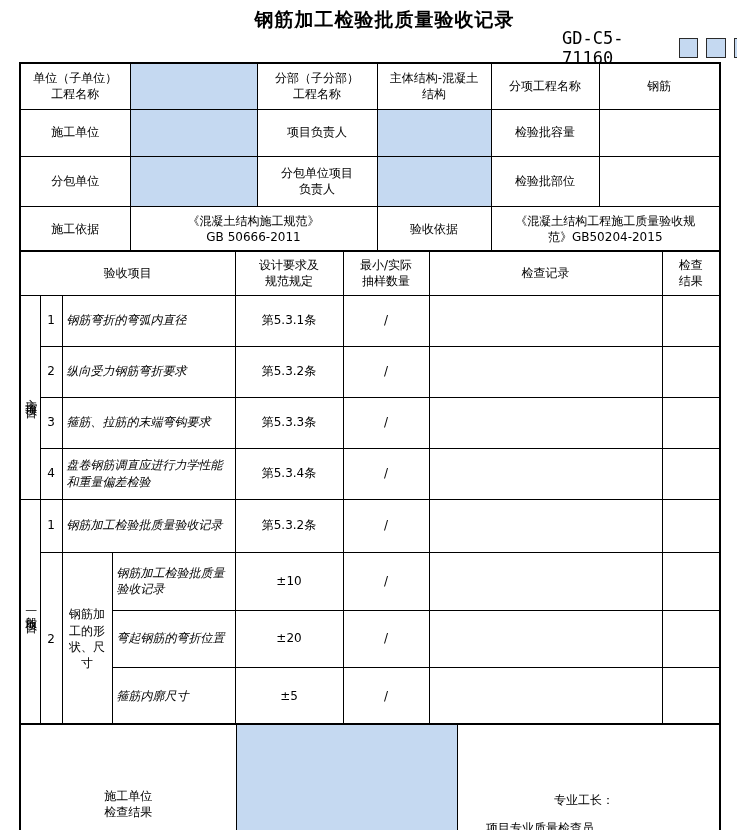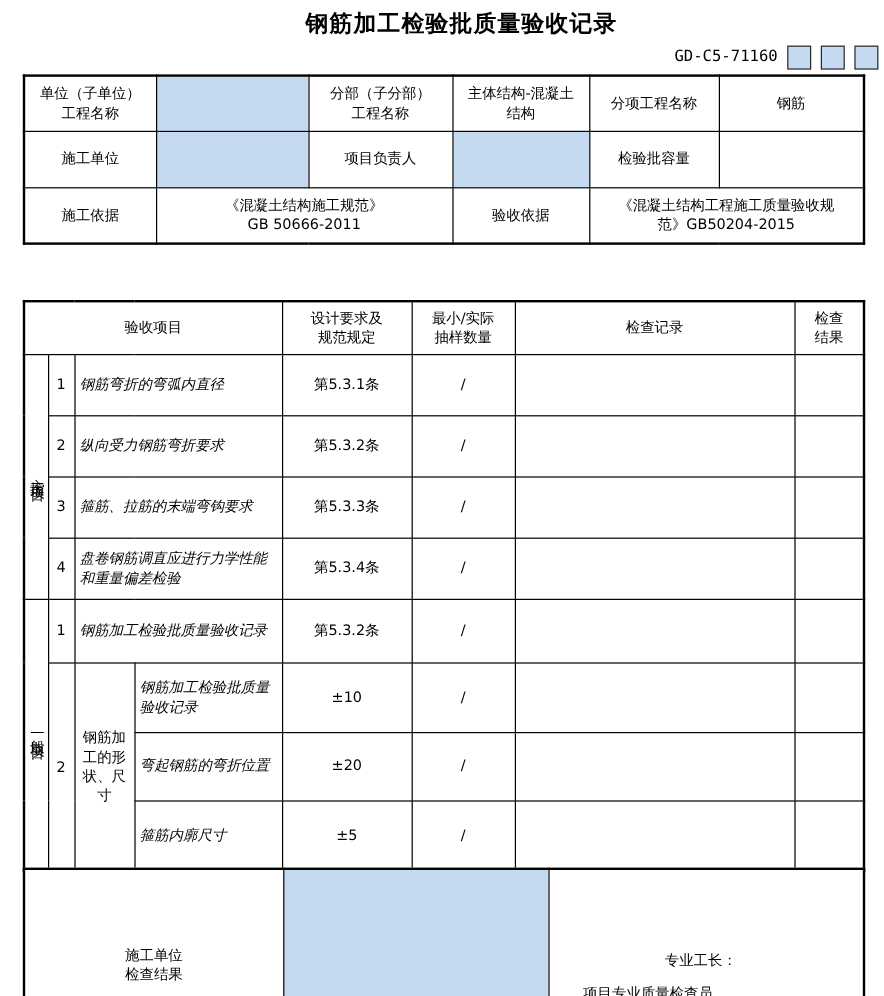--- a/index.html
+++ b/index.html
@@ -12,21 +12,21 @@
   .page { position: absolute; left: 16px; top: 0; width: 737px; height: 830px; overflow: hidden; background: #fff; }
 
   .title {
     position: absolute; top: 7px; left: 0; width: 737px;
     text-align: center; font-size: 19px; font-weight: bold; letter-spacing: 1px;
   }
   .code-line {
     position: absolute; top: 37px; left: 546px; height: 21px;
     display: flex; align-items: center;
   }
-  .code-text { font-family: "DejaVu Sans Mono", "Liberation Mono", monospace; font-size: 13px; }
+  .code-text { font-family: "DejaVu Sans Mono", "Liberation Mono", monospace; font-size: 17px; }
   .code-box {
     width: 20px; height: 20px; margin-left: 8px;
     border: 1px solid #2b2b2b; background: #c5d9f1;
   }
 
   table { border-collapse: collapse; table-layout: fixed; position: absolute; left: 3px; background: #fff; }
   table, td { border: 1px solid #000; }
   table { border-width: 2px; }
   td { text-align: center; vertical-align: middle; padding: 2px 3px; overflow: hidden; line-height: 1.35; }
 
@@ -84,20 +84,29 @@
 结构</td>
       <td>分项工程名称</td>
       <td>钢筋</td>
     </tr>
     <tr class="h47">
       <td>施工单位</td>
       <td class="blue"></td>
       <td>项目负责人</td>
       <td class="blue"></td>
       <td>检验批容量</td>
+      <td></td>
+    </tr>
+    <tr class="h50">
+      <td>分包单位</td>
+      <td class="blue"></td>
+      <td class="pre">分包单位项目
+负责人</td>
+      <td class="blue"></td>
+      <td>检验批部位</td>
       <td></td>
     </tr>
     <tr class="h47">
       <td>施工依据</td>
       <td colspan="2" class="pre">《混凝土结构施工规范》
 GB 50666-2011</td>
       <td>验收依据</td>
       <td colspan="2" class="pre">《混凝土结构工程施工质量验收规
 范》GB50204-2015</td>
     </tr>

